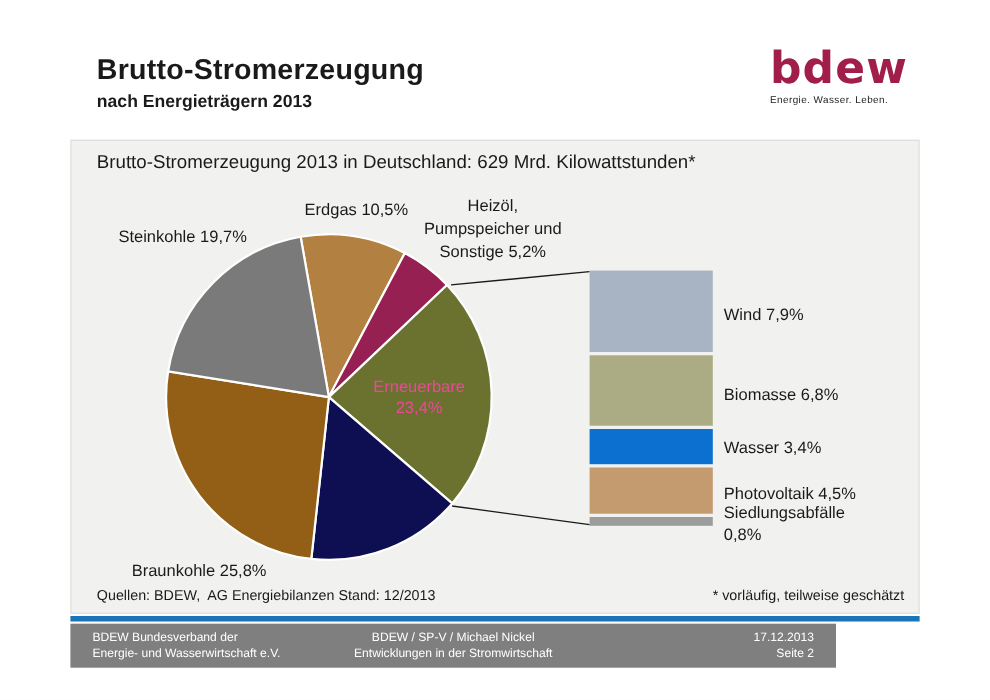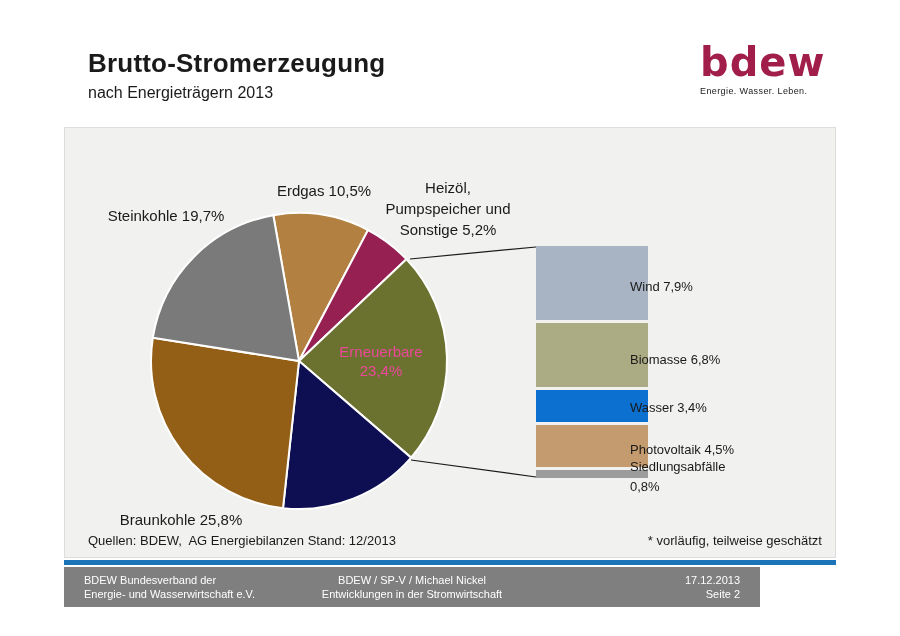--- a/index.html
+++ b/index.html
@@ -2,41 +2,41 @@
 <html><head>
 <meta charset="utf-8">
 <style>
   * { margin: 0; padding: 0; box-sizing: border-box; }
   html,body { width: 900px; height: 636px; background: #fff; overflow: hidden;
     font-family: "Liberation Sans", "DejaVu Sans", sans-serif; color: #1a1a1a; }
   .page { position: relative; width: 900px; height: 636px; background: #fff; }
 
   
   .hdr-title { position: absolute; left: 88px; top: 48px; font-size: 26px; font-weight: bold; letter-spacing: 0.2px; }
-  .hdr-sub   { position: absolute; left: 88px; top: 84px; font-size: 16px; font-weight: normal; }
+  .hdr-sub   { position: absolute; left: 88px; top: 84px; font-size: 16px; font-weight: bold; }
   .logo { position: absolute; left: 700px; top: 42px; width: 110px; text-align: left; }
   .logo-word { font-size: 40px; font-weight: bold; line-height: 1; letter-spacing: 1px; font-family: "DejaVu Sans", sans-serif; }
   .logo-tag  { margin-top: 4px; font-size: 9px; font-weight: normal; color: #222; letter-spacing: 0.4px; }
 
   
   .box { position: absolute; left: 64px; top: 127px; width: 772px; height: 431px;
          background: #F1F1EF; border: 1px solid #DDDDDB; }
   .chart-title { position: absolute; left: 88px; top: 138px; font-size: 17px; }
 
   
   .chart-svg { position: absolute; left: 0; top: 0; width: 900px; height: 636px; }
 
   .pie-label { position: absolute; font-size: 15px; text-align: center; line-height: 21px; }
   .pie-inner-label { position: absolute; left: 311px; top: 342px; width: 140px;
       text-align: center; color: #ec4899; font-size: 15px; line-height: 19px; }
 
   
   .stack-bar { position: absolute; left: 536px; top: 246px; width: 112px; }
   .stack-seg { width: 112px; margin-bottom: 3px; }
-  .bar-label { position: absolute; left: 630px; font-size: 13px; line-height: 20px; white-space: nowrap; }
+  .bar-label { position: absolute; left: 658px; font-size: 15px; line-height: 20px; white-space: nowrap; }
 
   
   .source { position: absolute; left: 88px; top: 533px; font-size: 13px; white-space: pre; }
   .disclaimer { position: absolute; right: 78px; top: 533px; font-size: 13px; }
 
   
   .accent-bar { position: absolute; left: 64px; top: 560px; width: 772px; height: 5px; }
   .footer { position: absolute; left: 64px; top: 567px; width: 696px; height: 40px;
             color: #fff; font-size: 11px; line-height: 14px; display: flex; align-items: center; }
   .footer .col { flex: 1; }
@@ -50,20 +50,21 @@
 <div class="page">
 
   <div class="hdr-title">Brutto-Stromerzeugung</div>
   <div class="hdr-sub">nach Energieträgern 2013</div>
   <div class="logo">
     <div class="logo-word" style="color: rgb(162, 30, 74);">bdew</div>
     <div class="logo-tag">Energie. Wasser. Leben.</div>
   </div>
 
   <div class="box"></div>
+  <div class="chart-title">Brutto-Stromerzeugung 2013 in Deutschland: 629 Mrd. Kilowattstunden*</div>
 
   <svg class="chart-svg" id="chart-svg">
     <g id="pie-slices">
         <path d="M 299 361 L 273.30 215.25 A 148 148 0 0 1 368.03 230.08 Z" fill="#B28040" stroke="#FFFFFF" stroke-width="2"></path>
         <path d="M 299 361 L 368.03 230.08 A 148 148 0 0 1 406.39 259.16 Z" fill="#962052" stroke="#FFFFFF" stroke-width="2"></path>
         <path d="M 299 361 L 406.39 259.16 A 148 148 0 0 1 411.10 457.63 Z" fill="#6B7230" stroke="#FFFFFF" stroke-width="2"></path>
         <path d="M 299 361 L 411.10 457.63 A 148 148 0 0 1 283.02 508.13 Z" fill="#0E0E52" stroke="#FFFFFF" stroke-width="2"></path>
         <path d="M 299 361 L 283.02 508.13 A 148 148 0 0 1 152.85 337.64 Z" fill="#935F16" stroke="#FFFFFF" stroke-width="2"></path>
         <path d="M 299 361 L 152.85 337.64 A 148 148 0 0 1 273.30 215.25 Z" fill="#7A7A7A" stroke="#FFFFFF" stroke-width="2"></path>
       </g>

